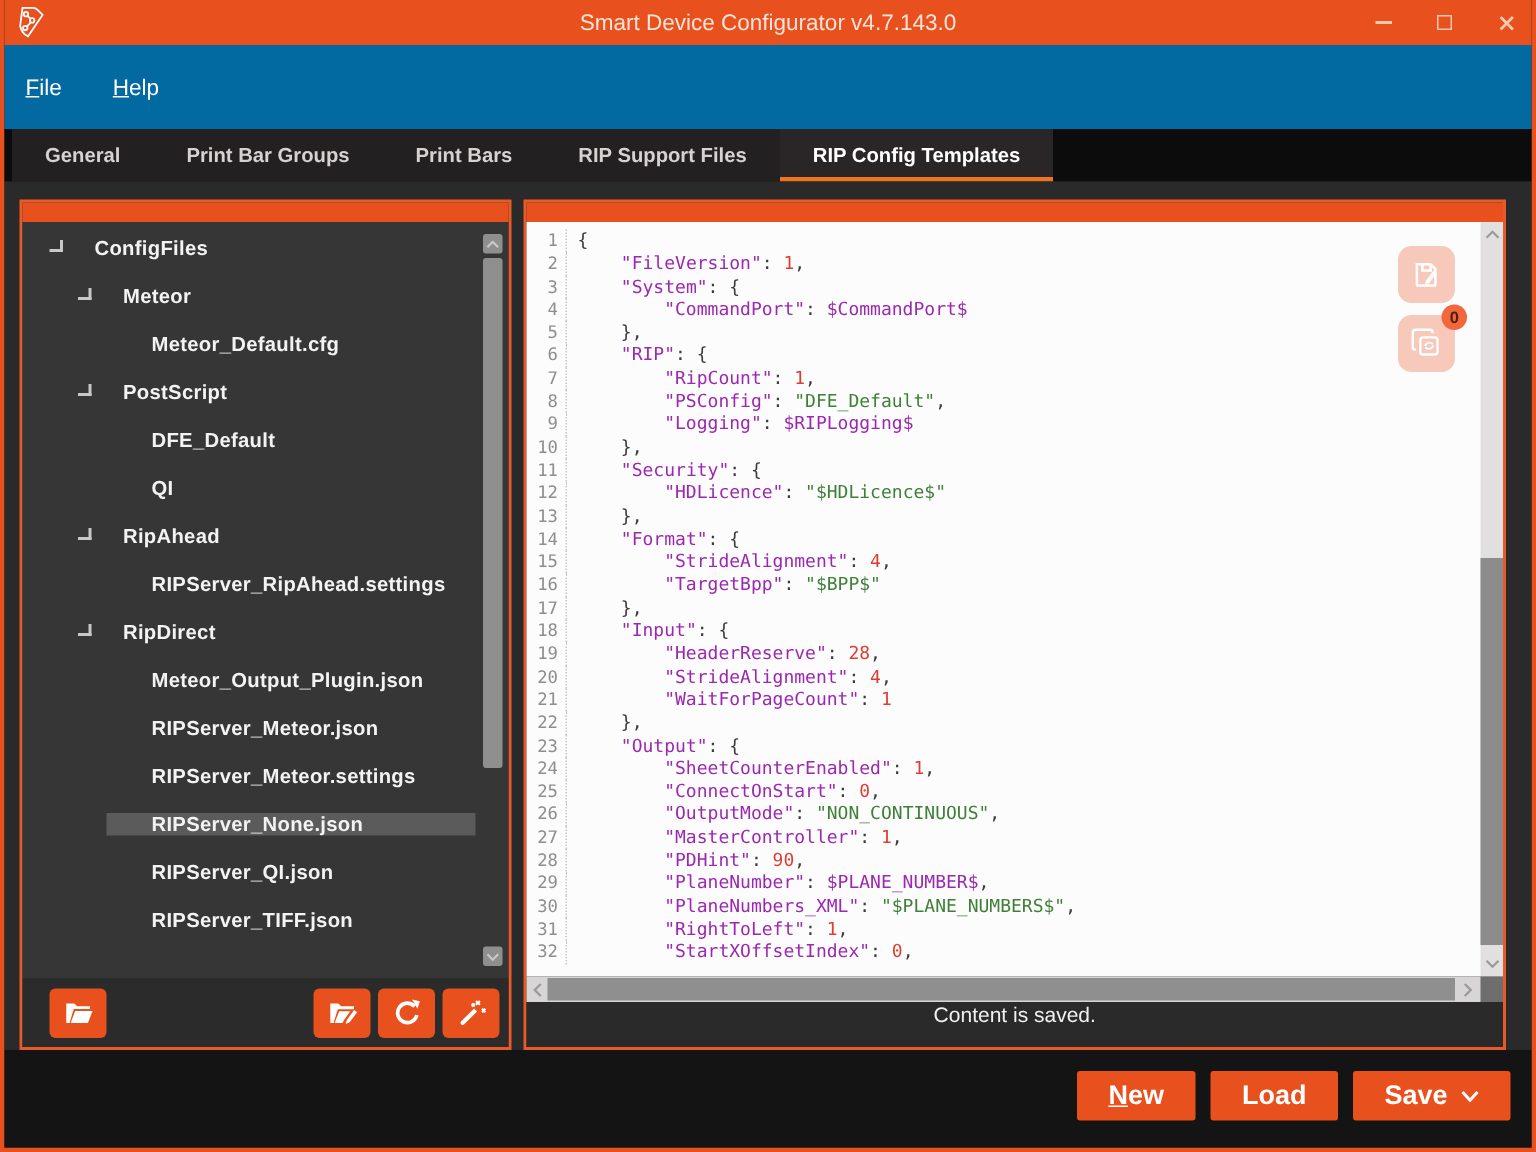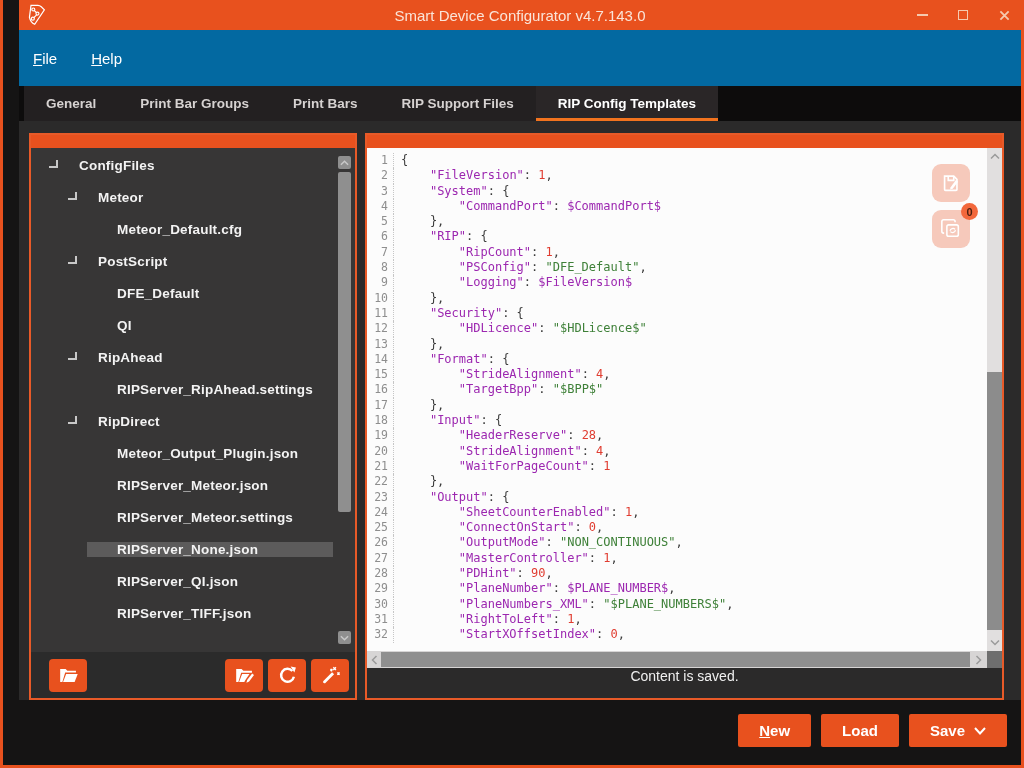--- a/index.html
+++ b/index.html
@@ -12,21 +12,21 @@
     --float-btn-bg:#F6C9BB;
     --badge-bg:#F2683C;
     --syntax-key:#9C27B0;
     --syntax-string:#3E8038;
     --syntax-number:#E03C30;
     --syntax-punct:#3B3B3B;
   }
   *{box-sizing:border-box;}
   html,body{margin:0;padding:0;}
   body{width:1024px;height:768px;overflow:hidden;background:#000;font-family:"Liberation Sans",sans-serif;}
-  .window{width:1024px;height:768px;border:3px solid var(--accent);border-top:none;display:flex;flex-direction:column;background:#151414;padding-left:16px;}
+  .window{width:1024px;height:768px;border:3px solid var(--accent);border-top:none;display:flex;flex-direction:column;background:#151414;}
 
   
   .titlebar{height:30px;flex:none;background:var(--accent);display:flex;align-items:center;position:relative;padding:0 10px 0 6px;}
   .logo{width:26px;height:26px;display:flex;align-items:center;}
   .logo svg{width:24px;height:24px;}
   .title{position:absolute;left:0;right:0;text-align:center;color:var(--titlebar-text);font-size:15px;pointer-events:none;}
   .win-controls{margin-left:auto;display:flex;align-items:center;gap:27px;z-index:2;}
   .wc{display:flex;align-items:center;justify-content:center;width:14px;height:14px;cursor:pointer;}
   .wc.min i{display:block;width:11px;height:2.4px;background:var(--win-control);}
   .wc.max i{display:block;width:10px;height:10px;border:1.6px solid var(--win-control);}
@@ -97,21 +97,21 @@
   .hs-btn{position:absolute;top:0;width:15px;height:17px;display:flex;align-items:center;justify-content:center;cursor:pointer;}
   .hs-btn.left{left:0;} .hs-btn.right{right:16px;}
   .hs-btn svg{width:7px;height:10px;}
   .hs-thumb{position:absolute;left:14px;right:32px;top:1px;bottom:1px;background:#8F8F8F;cursor:pointer;}
   .hs-corner{position:absolute;right:0;top:0;width:15px;height:17px;background:#6E6E6E;}
 
   .status{height:30px;flex:none;background:#2B2A2A;color:#F0F0F0;font-size:14px;display:flex;justify-content:center;}
 
   
   .bottom-bar{flex:1;background:#151414;display:flex;align-items:center;justify-content:flex-end;gap:10px;padding:0 14px 4px 0;}
-  .action-btn{height:33px;padding:0 21px;background:var(--accent);color:#FFF;font-weight:700;font-size:15px;border:none;border-radius:2px;display:flex;align-items:center;gap:9px;cursor:pointer;font-family:inherit;}
+  .action-btn{height:33px;padding:0 21px;background:var(--accent);color:#FFF;font-weight:700;font-size:18px;border:none;border-radius:2px;display:flex;align-items:center;gap:9px;cursor:pointer;font-family:inherit;}
   .action-btn svg{width:12px;height:8px;}
 </style>
 </head>
 <body>
 
 <div class="window">
 
   <div class="titlebar">
     <span class="logo">
       <svg viewBox="0 0 26 26" fill="none" stroke="#FFFFFF" stroke-width="1.3">
@@ -303,21 +303,21 @@
       <div class="editor-area">
         <div class="code" id="code">
             <div class="cl"><span class="ln">1</span><span class="lc"><span class="tok-p">{</span></span></div>
             <div class="cl"><span class="ln">2</span><span class="lc"><span class="tok-p">    </span><span class="tok-k">"FileVersion"</span><span class="tok-p">: </span><span class="tok-n">1</span><span class="tok-p">,</span></span></div>
             <div class="cl"><span class="ln">3</span><span class="lc"><span class="tok-p">    </span><span class="tok-k">"System"</span><span class="tok-p">: {</span></span></div>
             <div class="cl"><span class="ln">4</span><span class="lc"><span class="tok-p">        </span><span class="tok-k">"CommandPort"</span><span class="tok-p">: </span><span class="tok-v">$CommandPort$</span></span></div>
             <div class="cl"><span class="ln">5</span><span class="lc"><span class="tok-p">    },</span></span></div>
             <div class="cl"><span class="ln">6</span><span class="lc"><span class="tok-p">    </span><span class="tok-k">"RIP"</span><span class="tok-p">: {</span></span></div>
             <div class="cl"><span class="ln">7</span><span class="lc"><span class="tok-p">        </span><span class="tok-k">"RipCount"</span><span class="tok-p">: </span><span class="tok-n">1</span><span class="tok-p">,</span></span></div>
             <div class="cl"><span class="ln">8</span><span class="lc"><span class="tok-p">        </span><span class="tok-k">"PSConfig"</span><span class="tok-p">: </span><span class="tok-s">"DFE_Default"</span><span class="tok-p">,</span></span></div>
-            <div class="cl"><span class="ln">9</span><span class="lc"><span class="tok-p">        </span><span class="tok-k">"Logging"</span><span class="tok-p">: </span><span class="tok-v">$FileVersion$</span></span></div>
+            <div class="cl"><span class="ln">9</span><span class="lc"><span class="tok-p">        </span><span class="tok-k">"Logging"</span><span class="tok-p">: </span><span class="tok-v">$RIPLogging$</span></span></div>
             <div class="cl"><span class="ln">10</span><span class="lc"><span class="tok-p">    },</span></span></div>
             <div class="cl"><span class="ln">11</span><span class="lc"><span class="tok-p">    </span><span class="tok-k">"Security"</span><span class="tok-p">: {</span></span></div>
             <div class="cl"><span class="ln">12</span><span class="lc"><span class="tok-p">        </span><span class="tok-k">"HDLicence"</span><span class="tok-p">: </span><span class="tok-s">"$HDLicence$"</span></span></div>
             <div class="cl"><span class="ln">13</span><span class="lc"><span class="tok-p">    },</span></span></div>
             <div class="cl"><span class="ln">14</span><span class="lc"><span class="tok-p">    </span><span class="tok-k">"Format"</span><span class="tok-p">: {</span></span></div>
             <div class="cl"><span class="ln">15</span><span class="lc"><span class="tok-p">        </span><span class="tok-k">"StrideAlignment"</span><span class="tok-p">: </span><span class="tok-n">4</span><span class="tok-p">,</span></span></div>
             <div class="cl"><span class="ln">16</span><span class="lc"><span class="tok-p">        </span><span class="tok-k">"TargetBpp"</span><span class="tok-p">: </span><span class="tok-s">"$BPP$"</span></span></div>
             <div class="cl"><span class="ln">17</span><span class="lc"><span class="tok-p">    },</span></span></div>
             <div class="cl"><span class="ln">18</span><span class="lc"><span class="tok-p">    </span><span class="tok-k">"Input"</span><span class="tok-p">: {</span></span></div>
             <div class="cl"><span class="ln">19</span><span class="lc"><span class="tok-p">        </span><span class="tok-k">"HeaderReserve"</span><span class="tok-p">: </span><span class="tok-n">28</span><span class="tok-p">,</span></span></div>

